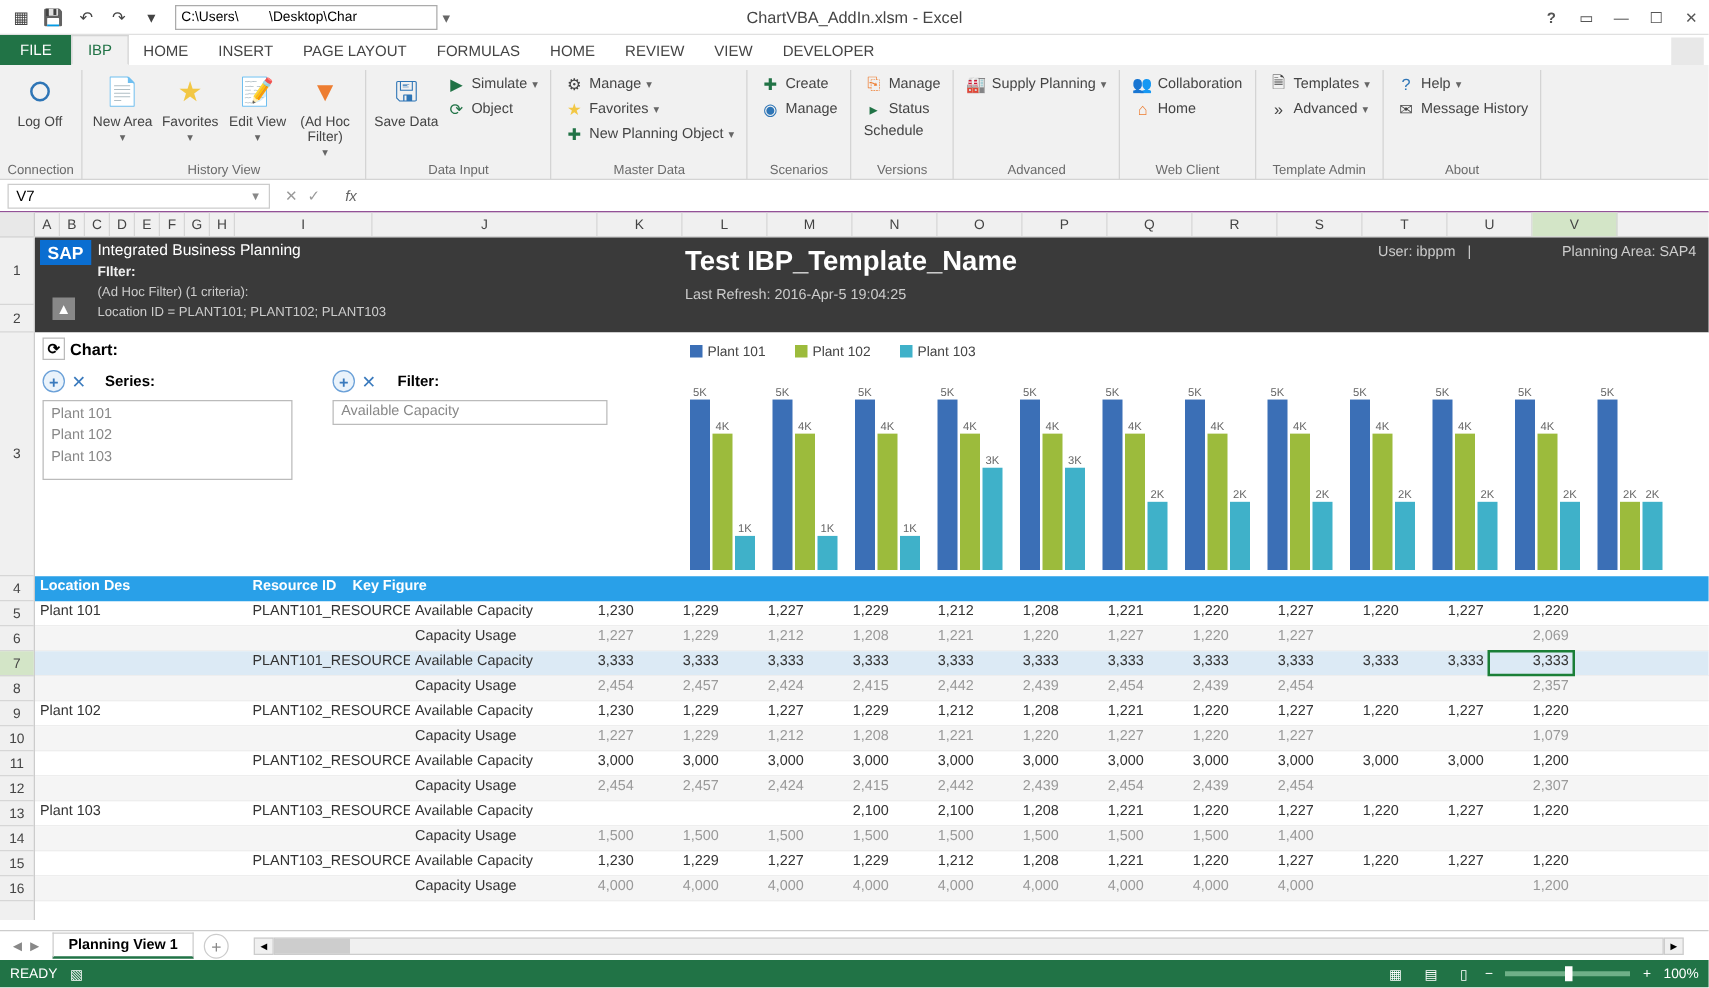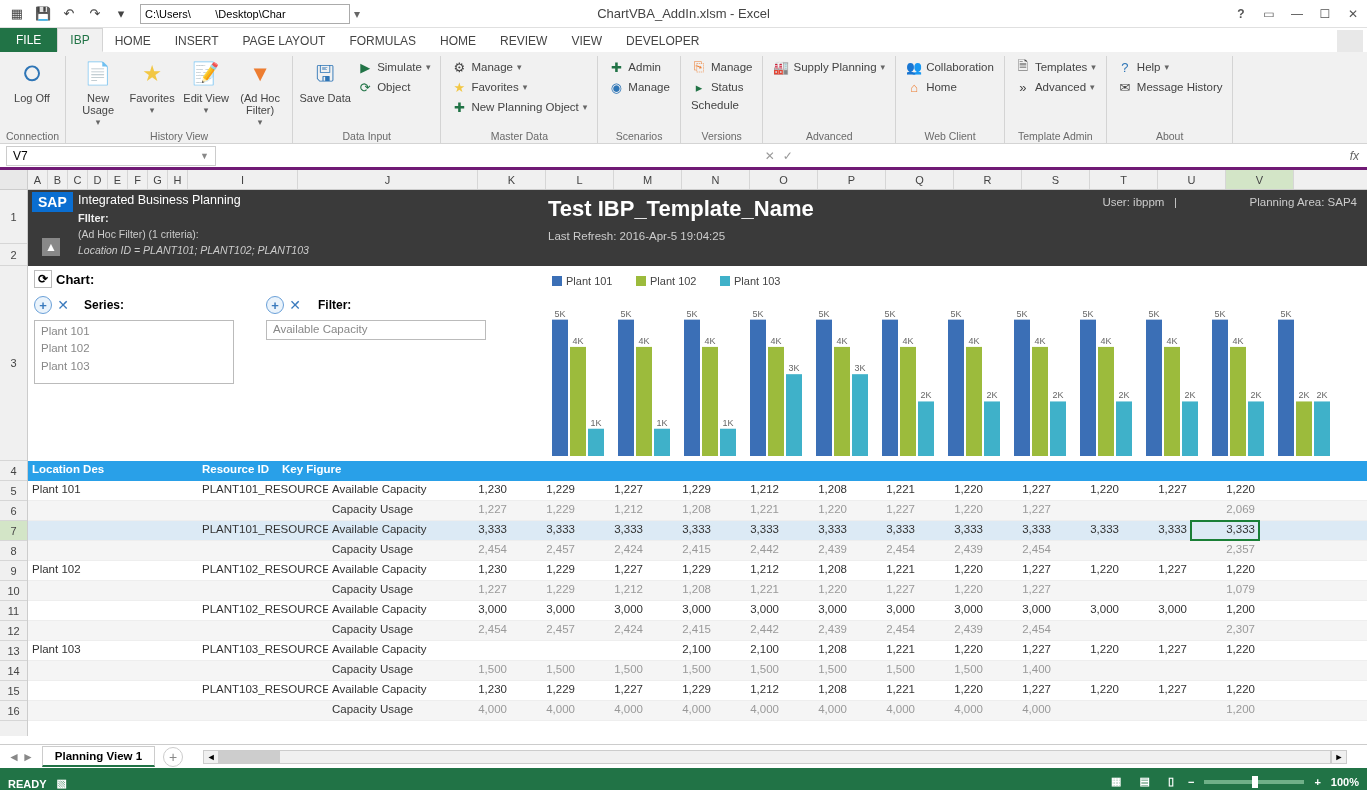--- a/index.html
+++ b/index.html
@@ -28,21 +28,21 @@
 .rgroup .grow { flex:1; display:flex; align-items:flex-start; gap:2px; }
 .rgroup .glabel { text-align:center; font-size:10.5px; color:#6a6a6a; padding-bottom:2px; }
 .bigbtn { width: 52px; display:flex; flex-direction:column; align-items:center; gap:2px; padding-top:2px; font-size:11px; color:#444; text-align:center; line-height:1.1; }
 .bigbtn .bicon { width:32px; height:32px; display:flex; align-items:center; justify-content:center; font-size:22px; }
 .smallcol { display:flex; flex-direction:column; gap:2px; padding-top:2px; }
 .smallbtn { display:flex; align-items:center; gap:4px; font-size:11.5px; color:#444; padding:1px 4px; white-space:nowrap; }
 .smallbtn .sicon { width:16px; height:16px; display:flex; align-items:center; justify-content:center; font-size:13px; }
 .drop::after { content:" ▾"; font-size:9px; color:#666; }
 
 
-.formulabar { height: 26px; border-bottom: 3px solid #701a75; display:flex; align-items:center; background:#fff;justify-content:space-between; }
+.formulabar { height: 26px; border-bottom: 1px solid #701a75; display:flex; align-items:center; background:#fff; }
 .namebox { width: 210px; border:1px solid #ccc; margin:2px 0 2px 6px; height:20px; padding:0 6px; font-size:12px; display:flex; align-items:center; justify-content:space-between; }
 .fb-icons { display:flex; gap:8px; padding:0 12px; color:#999; }
 .fb-fx { font-style:italic; color:#666; padding:0 8px; }
 .fb-input { flex:1; border:none; font-size:12px; padding:0 4px; }
 
 
 .colhdrs { height: 20px; display:flex; background:#f0f0f0; border-bottom:1px solid #ccc; position:relative; }
 .colhdrs .corner { width:28px; border-right:1px solid #ccc; background:#e8e8e8; }
 .colhdr { border-right:1px solid #d6d6d6; text-align:center; font-size:11px; color:#444; display:flex; align-items:center; justify-content:center; }
 .colhdr.sel { background:#d3e5c7; }
@@ -56,21 +56,21 @@
 .rowhdr.r3 { height:195px; }
 .rowhdr.sel { background:#d3e5c7; }
 .gridbody { flex:1; position:relative; }
 
 
 .ibp-dark { position:absolute; left:0; top:0; right:0; height:76px; background:#3a3a3a; color:#ddd; }
 .sap-logo { position:absolute; left:4px; top:2px; background:#0a6ed1; color:#fff; font-weight:bold; font-size:14px; padding:2px 6px; }
 .ibp-title { position:absolute; left:50px; top:3px; font-size:12.5px; color:#fff; font-weight:500; }
 .ibp-filter { position:absolute; left:50px; top:22px; font-size:11px; font-weight:bold; color:#eee; }
 .ibp-adhoc { position:absolute; left:50px; top:38px; font-size:10.5px; color:#ccc; }
-.ibp-loc { position:absolute; left:50px; top:54px; font-size:10.5px; color:#ccc;font-style:italic; }
+.ibp-loc { position:absolute; left:50px; top:54px; font-size:10.5px; color:#ccc; }
 .ibp-arrow { position:absolute; left:14px; top:48px; width:18px; height:18px; background:#888; color:#fff; display:flex; align-items:center; justify-content:center; font-size:12px; }
 .tpl-name { position:absolute; left:520px; top:6px; font-size:22px; font-weight:600; color:#fff; }
 .tpl-refresh { position:absolute; left:520px; top:40px; font-size:11.5px; color:#ccc; }
 .tpl-user { position:absolute; right:190px; top:6px; font-size:11.5px; color:#ccc; }
 .tpl-area { position:absolute; right:10px; top:6px; font-size:11.5px; color:#ccc; }
 
 
 .chart-row { position:absolute; left:0; top:76px; right:0; height:195px; background:#fff; }
 .chart-label { position:absolute; left:6px; top:4px; display:flex; align-items:center; gap:4px; font-size:13px; font-weight:bold; }
 .refresh-tiny { width:18px; height:18px; border:1px solid #bbb; display:flex; align-items:center; justify-content:center; font-size:12px; }
@@ -104,21 +104,21 @@
 .sheettabs { position:absolute; left:0; bottom:22px; right:0; height:24px; background:#fff; border-top:1px solid #ccc; display:flex; align-items:center; }
 .sheetnav { display:flex; gap:2px; padding:0 8px; color:#888; }
 .sheettab { padding:3px 12px; border:1px solid #ccc; border-bottom:2px solid #217346; background:#fff; font-size:11.5px; font-weight:bold; }
 .newsheet { width:20px; height:20px; border:1px solid #ccc; border-radius:50%; margin-left:8px; display:flex;align-items:center;justify-content:center; font-size:14px; color:#888;}
 .hscroll { flex:1; margin:0 20px; height:16px; display:flex; align-items:center; }
 .hscroll .track { flex:1; height:14px; background:#f0f0f0; border:1px solid #ccc; position:relative; }
 .hscroll .thumb { position:absolute; left:0; width:60px; height:12px; background:#cdcdcd; }
 .hscroll .arr { width:16px; height:14px; border:1px solid #ccc; background:#f0f0f0; display:flex;align-items:center;justify-content:center; font-size:9px;}
 
 
-.statusbar { position:absolute; left:0; bottom:0; right:0; height:22px; background:#217346; color:#fff; display:flex; align-items:flex-end; font-size:11px; padding:0 8px;font-weight:bold; }
+.statusbar { position:absolute; left:0; bottom:0; right:0; height:22px; background:#217346; color:#fff; display:flex; align-items:center; font-size:11px; padding:0 8px; }
 .statusbar .right { margin-left:auto; display:flex; align-items:center; gap:10px; }
 .viewbtn { padding:2px 4px; }
 .zoom-slider { width:100px; height:4px; background:#6fb088; position:relative; }
 .zoom-thumb { position:absolute; left:48px; top:-4px; width:6px; height:12px; background:#fff; }
 
 
 .ic-green { color:#217346; }
 .ic-blue { color:#2e75b6; }
 .ic-orange { color:#ed7d31; }
 .ic-yellow { color:#f2c744; }
@@ -167,21 +167,21 @@
         <span class="bicon ic-blue">⭘</span>
         <span>Log Off</span>
       </div>
     </div>
     <div class="glabel">Connection</div>
   </div>
   <div class="rgroup">
     <div class="grow">
       <div class="bigbtn drop">
           <span class="bicon ic-green">📄</span>
-          <span>New Usage</span>
+          <span>New Area</span>
         </div>
       <div class="bigbtn drop">
           <span class="bicon ic-yellow">★</span>
           <span>Favorites</span>
         </div>
       <div class="bigbtn drop">
           <span class="bicon">📝</span>
           <span>Edit View</span>
         </div>
       <div class="bigbtn drop">
@@ -227,21 +227,21 @@
           </div>
       </div>
     </div>
     <div class="glabel">Master Data</div>
   </div>
   <div class="rgroup">
     <div class="grow">
         <div class="smallcol">
       <div class="smallbtn">
             <span class="sicon ic-green">✚</span>
-            <span>Admin</span>
+            <span>Create</span>
           </div>
       <div class="smallbtn">
             <span class="sicon ic-blue">◉</span>
             <span>Manage</span>
           </div>
     </div>
       </div>
     <div class="glabel">Scenarios</div>
   </div>
   <div class="rgroup">

